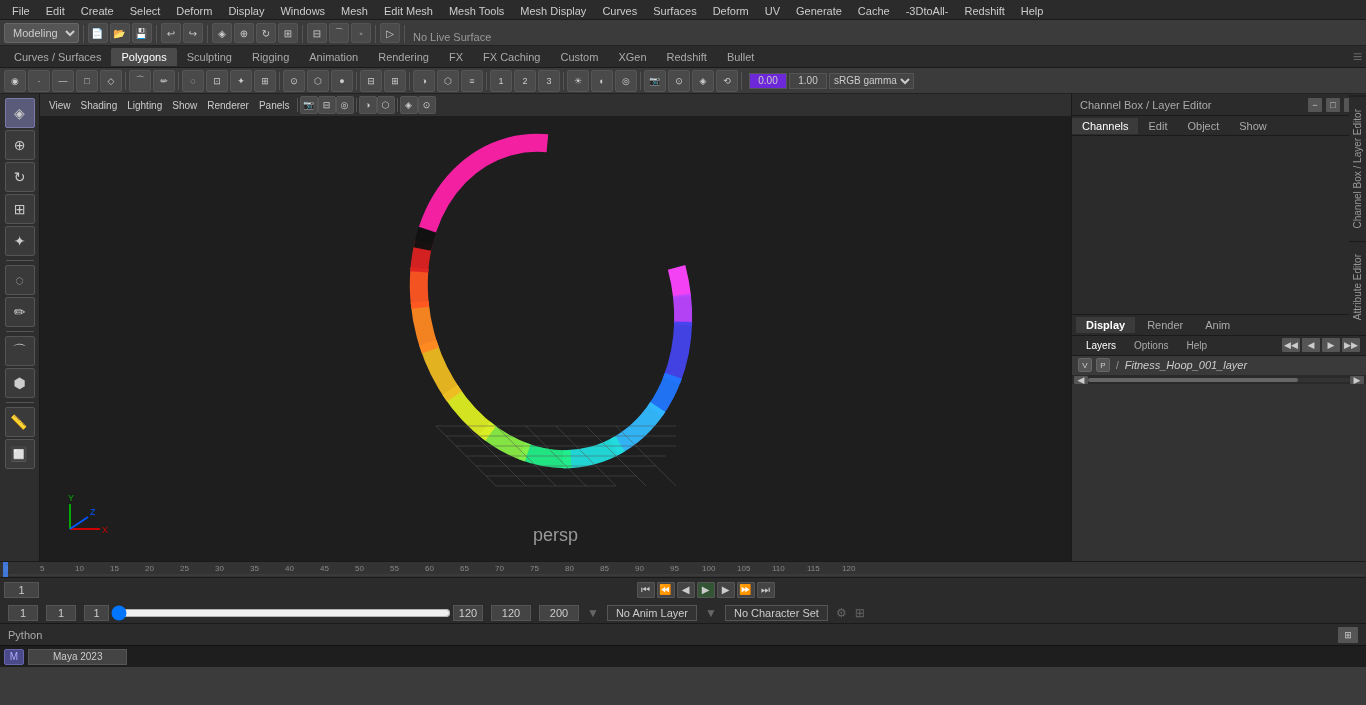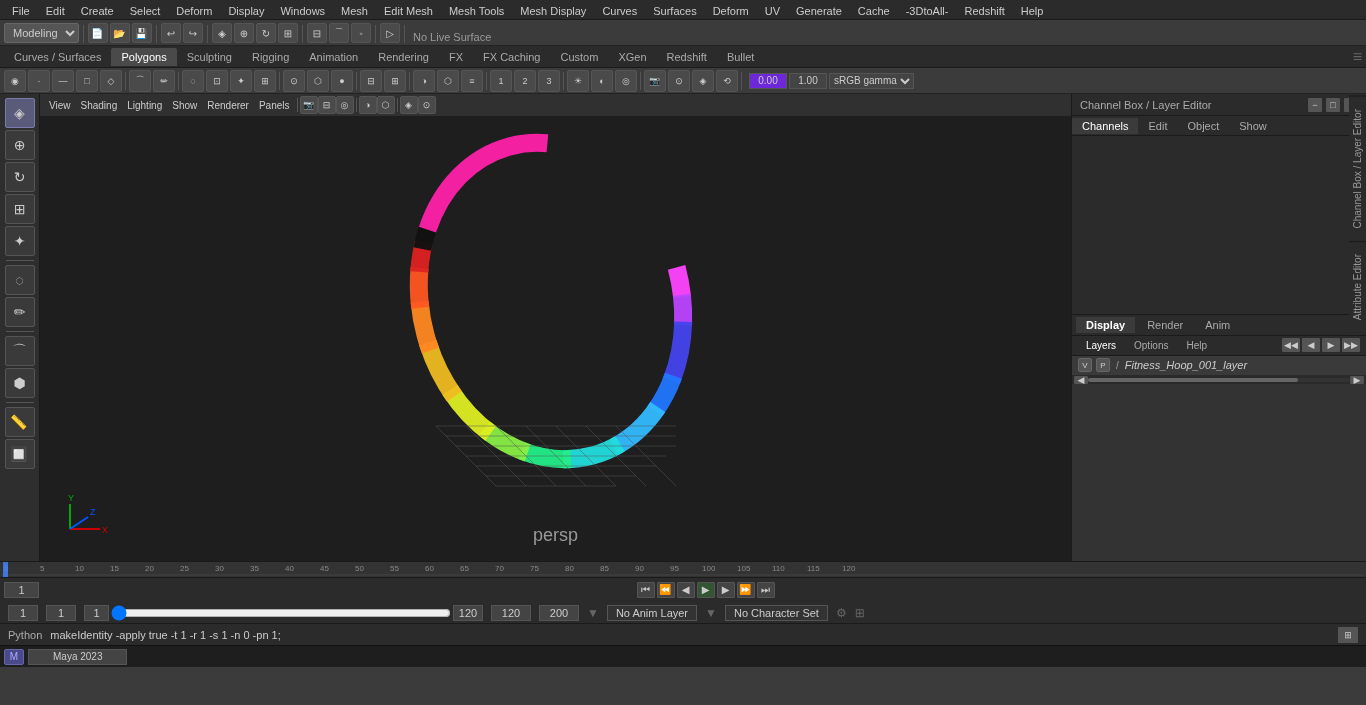--- a/index.html
+++ b/index.html
@@ -848,21 +848,20 @@
   <span style="color:#666; font-size:12px;">▼</span>
   <div class="anim-layer">No Anim Layer</div>
   <span style="color:#666; font-size:12px;">▼</span>
   <div class="anim-layer">No Character Set</div>
   <span style="color:#666; font-size:12px;">⚙</span>
   <span style="color:#666; font-size:12px;">⊞</span>
 </div>
 
 <div id="python-bar">
   <span class="label">Python</span>
-  <span class="command">makeIdentity -apply true -t 1 -r 1 -s 1 -n 0 -pn 1;</span>
   <button class="panel-ctrl-btn" style="width:20px;height:16px;margin-left:auto;">⊞</button>
 </div>
 
 <div style="height:22px; background:#1e1e1e; border-top:1px solid #111; display:flex; align-items:center; padding:0 4px; gap:4px;">
   <div style="width:20px;height:16px;background:#4a4a8a;border:1px solid #6666aa;display:flex;align-items:center;justify-content:center;font-size:10px;color:#aaaaff;cursor:pointer;border-radius:2px;">M</div>
   <button style="background:#444;border:1px solid #555;color:#ccc;height:16px;padding:0 24px;font-size:10px;cursor:pointer;">Maya 2023</button>
 </div>
 
 <div id="right-side-labels" style="position:fixed;right:0;top:96px;z-index:200;">
   <div class="side-label">Channel Box / Layer Editor</div>

